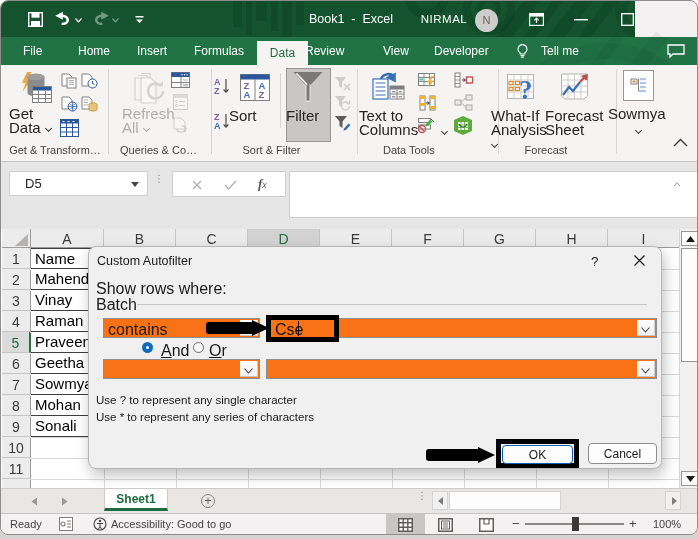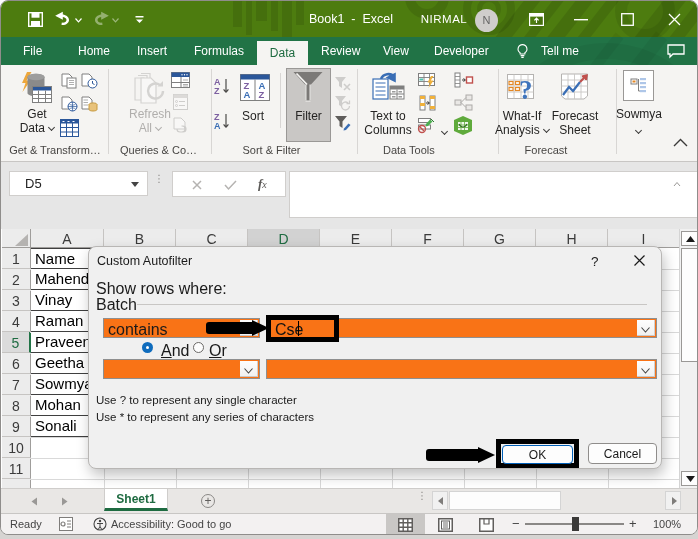--- a/index.html
+++ b/index.html
@@ -1,29 +1,29 @@
 <!DOCTYPE html>
 <html><head>
 <meta charset="utf-8">
 <style>
 * { margin:0; padding:0; box-sizing:border-box; }
 html,body { width:698px; height:539px; background:#fff; font-family:"Liberation Sans", sans-serif; overflow:hidden; }
 #win { position:absolute; left:0; top:0; width:698px; height:535px; border:1px solid #8f8d8b; border-radius:8px; overflow:hidden; background:#f3f1f1; }
 .abs { position:absolute; }
 
-#title { left:0; top:0; width:698px; height:36px; background:#4d7c0f; overflow:hidden; }
+#title { left:0; top:0; width:634px; height:36px; background:#14532d; overflow:hidden; }
 #menub { left:0; top:36px; width:698px; height:28px; background:#217346; }
 .deco { position:absolute; background:rgba(0,0,0,0.10); }
 .mitem { position:absolute; top:0; height:28px; line-height:28px; color:#fff; font-size:12px; }
 #datatab { position:absolute; left:256px; top:4px; width:51px; height:24px; background:#f5f4f2; color:#1e6b41; font-size:12px; text-align:center; line-height:24px; }
 
 #ribbon { left:0; top:64px; width:698px; height:97px; background:#f5f4f2; border-bottom:1px solid #c8c6c4; }
 .glabel { position:absolute; top:79px; height:16px; font-size:11px; color:#484644; white-space:nowrap; }
 .gsep { position:absolute; top:4px; height:85px; width:1px; background:#d8d6d4; }
-.rbtn-txt { position:absolute; font-size:12px; color:#252423; text-align:center; line-height:14px; }
+.rbtn-txt { position:absolute; font-size:15px; color:#252423; text-align:left; line-height:14px; }
 .gray { color:#b0aeac !important; }
 
 #fbar { left:0; top:161px; width:698px; height:67px; background:#e6e6e6; }
 #namebox { position:absolute; left:8px; top:9px; width:139px; height:25px; background:#fff; border:1px solid #d0cecc; font-size:13px; color:#222; line-height:24px; padding-left:15px; }
 #fxbox { position:absolute; left:171px; top:9px; width:114px; height:26px; background:#fff; border:1px solid #d0cecc; }
 #finput { position:absolute; left:288px; top:9px; width:409px; height:47px; background:#fff; border:1px solid #d0cecc; }
 #gap { left:0; top:222px; width:698px; height:6px; background:#e6e6e6; }
 
 #grid { left:0; top:228px; width:698px; height:259px; background:#fff; }
 #corner { position:absolute; left:1px; top:0; width:29px; height:19px; background:#ececec; border-right:1px solid #9f9d9b; border-bottom:1px solid #9f9d9b; }
@@ -117,21 +117,21 @@
   </div>
   <div id="menub" class="abs">
     <div class="deco" style="left:490px;top:6px;width:230px;height:230px;border-radius:50%;background:transparent;border:16px solid rgba(0,0,0,0.05)"></div>
     <div class="deco" style="left:600px;top:-6px;width:10px;height:44px;transform:rotate(38deg);opacity:0.5"></div>
     <div class="deco" style="left:640px;top:-6px;width:14px;height:44px;transform:rotate(38deg);opacity:0.5"></div>
     <div class="mitem" style="left:22px">File</div>
     <div class="mitem" style="left:77px">Home</div>
     <div class="mitem" style="left:136px">Insert</div>
     <div class="mitem" style="left:193px">Formulas</div>
     <div id="datatab">Data</div>
-    <div class="mitem" style="left:320px">Review</div>
+    <div class="mitem" style="left:304px">Review</div>
     <div class="mitem" style="left:382px">View</div>
     <div class="mitem" style="left:433px">Developer</div>
     <svg style="left:516px;top:7px" width="11" height="15" viewBox="0 0 11 15">
       <path d="M5.5 0.6 a4.4 4.4 0 0 1 2.4 8.1 L7.9 10 L3.1 10 L3.1 8.7 A4.4 4.4 0 0 1 5.5 0.6 Z" fill="none" stroke="#fff" stroke-width="1.1"></path>
       <path d="M3.6 11.6 L7.4 11.6 M4.3 13.4 L6.7 13.4" stroke="#fff" stroke-width="1.1"></path>
     </svg>
     <div class="mitem" style="left:540px">Tell me</div>
     <svg style="left:666px;top:7px" width="18" height="14" viewBox="0 0 18 14">
       <path d="M1 1 L17 1 L17 10 L6 10 L3 13 L3 10 L1 10 Z" fill="none" stroke="#fff" stroke-width="1.3"></path>
     </svg>

